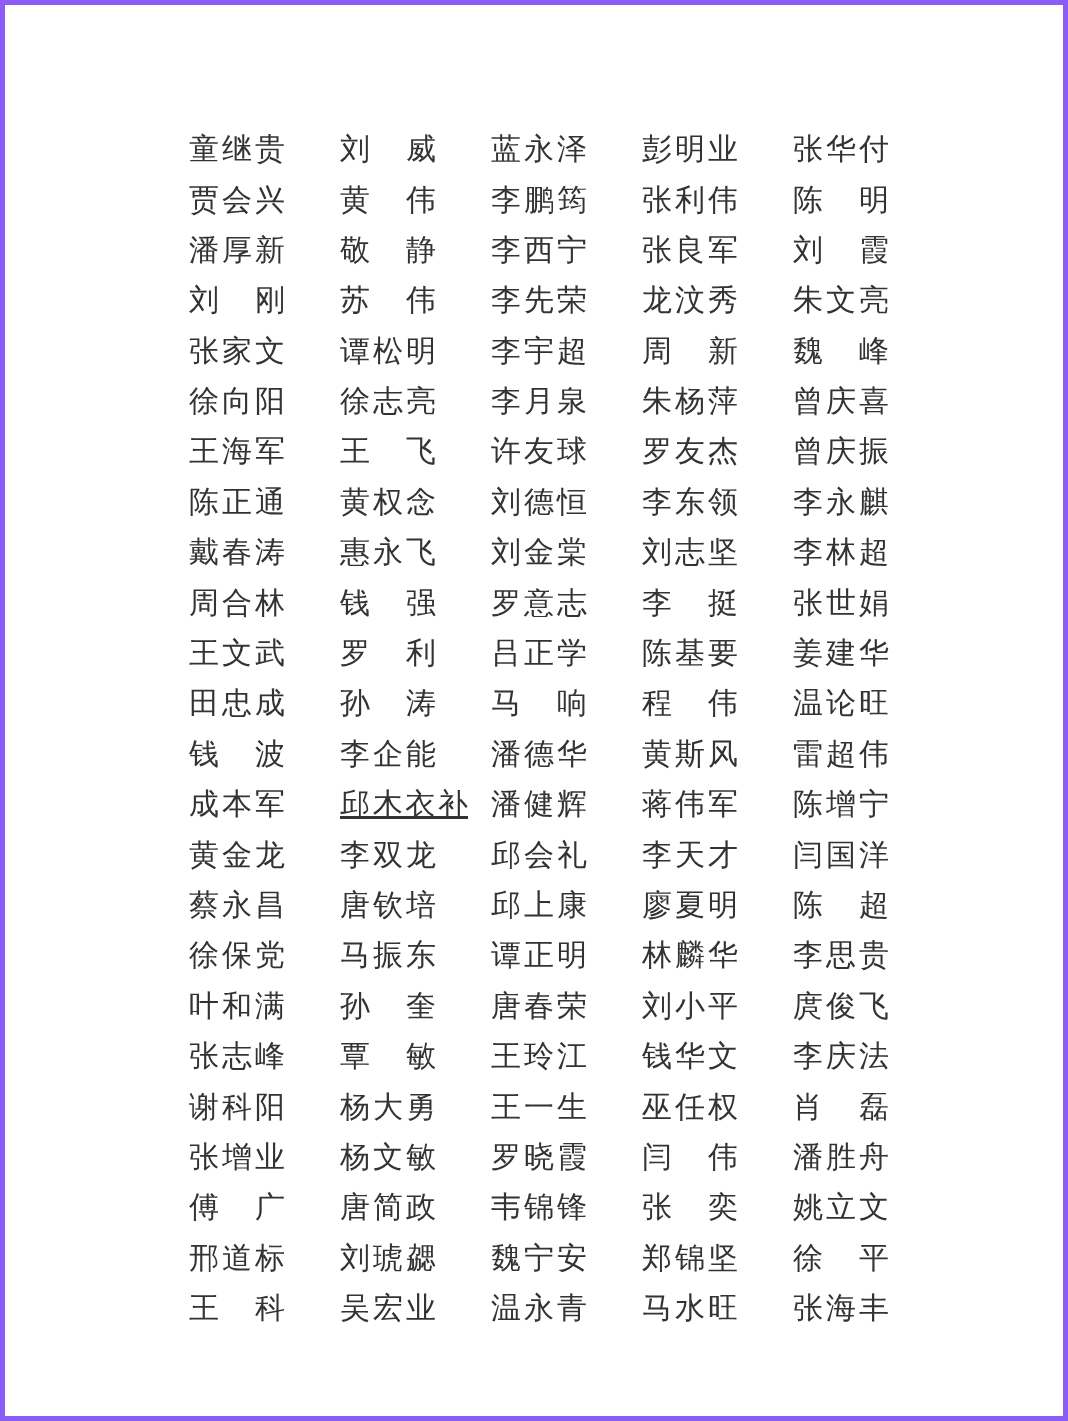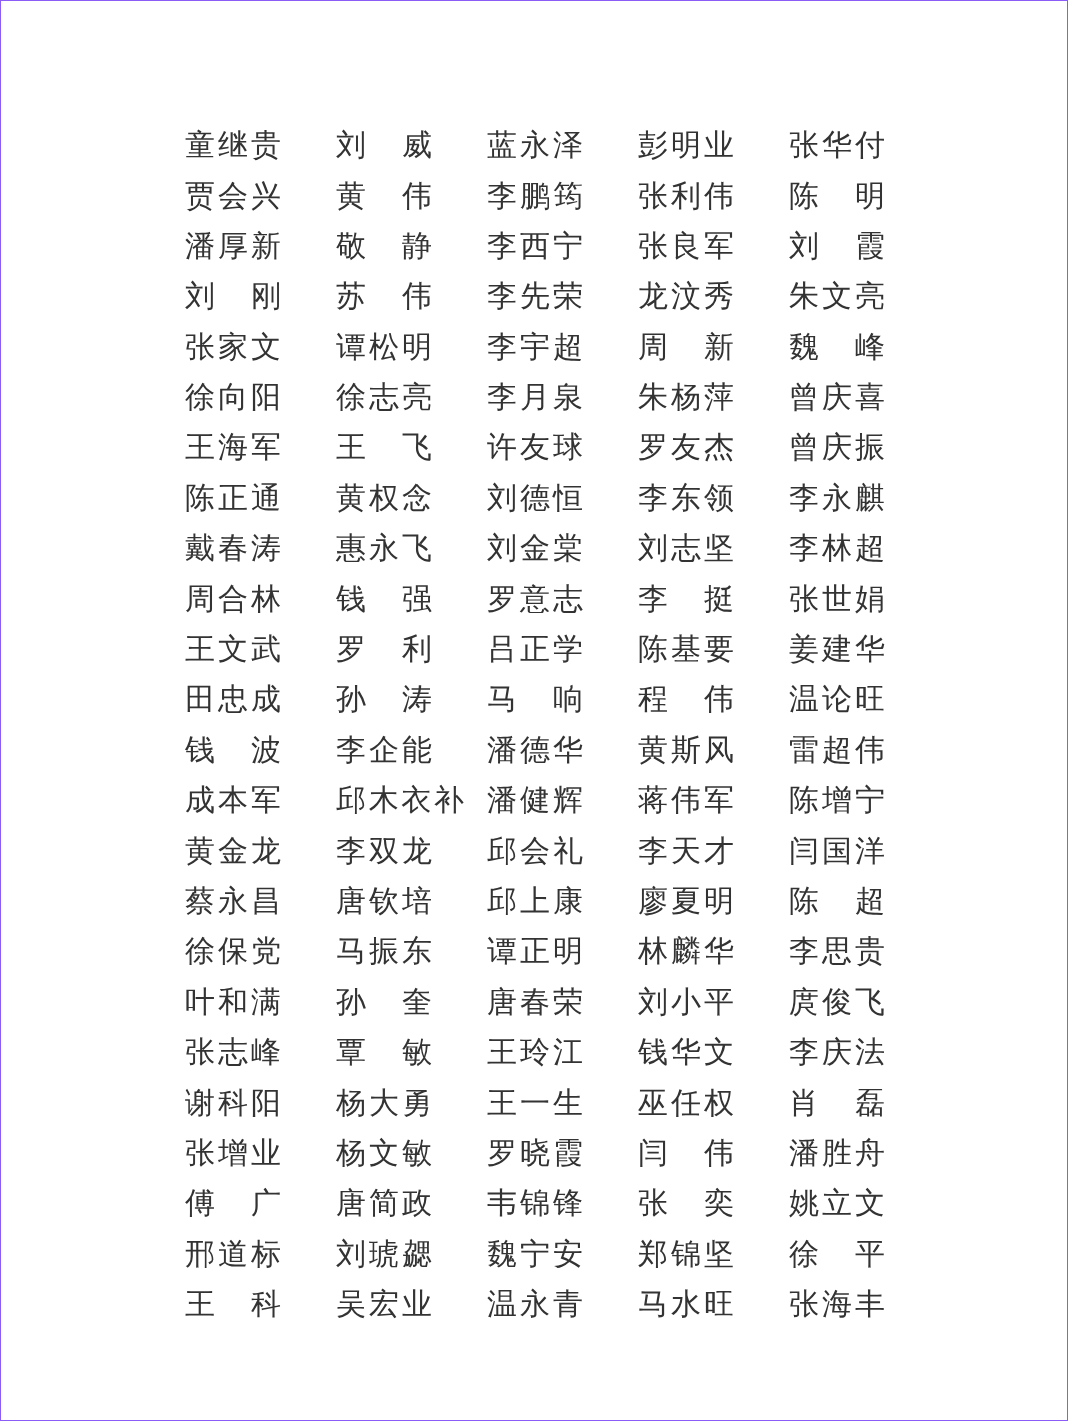--- a/index.html
+++ b/index.html
@@ -11,21 +11,21 @@
     height: 1421px;
     background: #f7f7f7;
     font-family: "Liberation Serif", "DejaVu Serif", serif;
     position: relative;
     overflow: hidden;
   }
   .page {
     position: absolute;
     inset: 0;
     background: #ffffff;
-    border: 1px solid #8b5cf6;
+    border: 5px solid #8b5cf6;
     box-sizing: border-box;
   }
   .roster {
     position: absolute;
     left: 184px;
     top: 118px;
     width: 700px;
     display: grid;
     grid-template-columns: repeat(5, 96px);
     justify-content: space-between;
@@ -42,20 +42,21 @@
     font-size: 30px;
     color: #333333;
     text-align: justify;
     text-align-last: justify;
     -moz-text-align-last: justify;
     text-justify: inter-character;
     vertical-align: middle;
   }
   .name.w4 {
     width: 128px;
+    text-decoration: underline;
   }
 </style>
 </head>
 <body>
 
 <div class="page">
   <div class="roster" id="roster" style="color: rgb(51, 51, 51);">
       <div class="cell"><span class="name">童继贵</span></div>
       <div class="cell"><span class="name">刘威</span></div>
       <div class="cell"><span class="name">蓝永泽</span></div>

